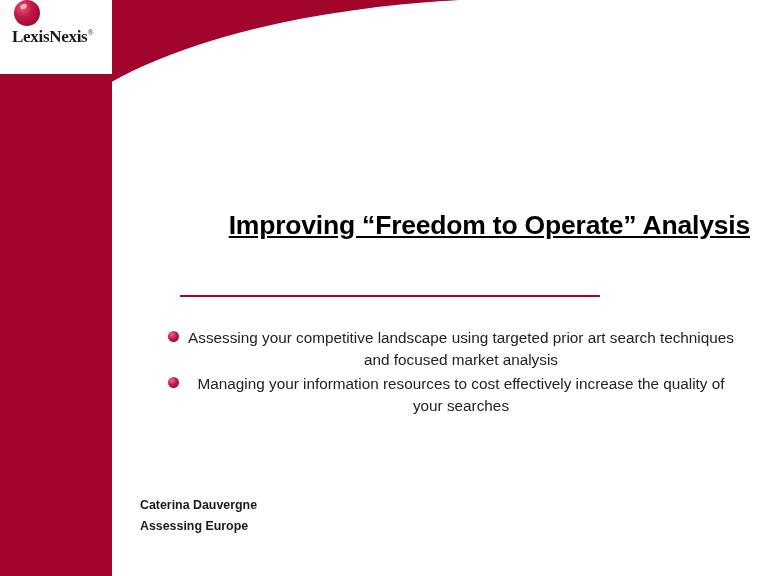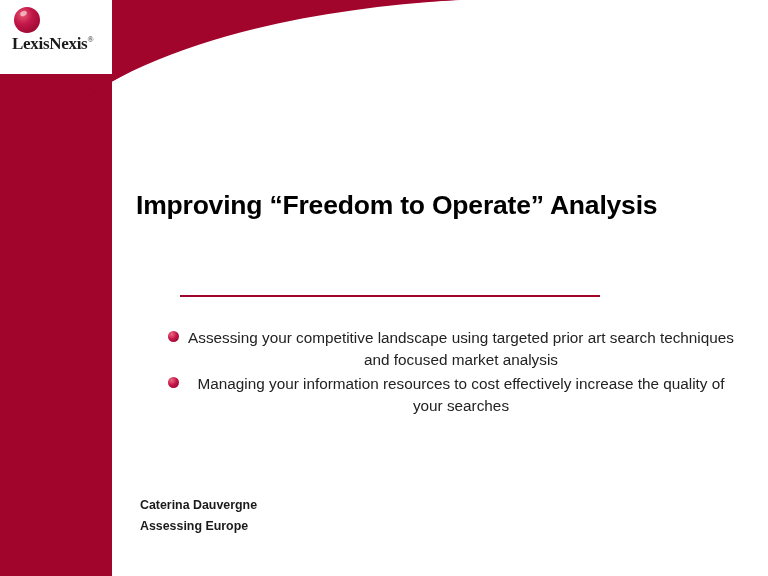--- a/index.html
+++ b/index.html
@@ -45,21 +45,21 @@
     position: absolute;
     left: 0;
     top: 0;
     width: 112px;
     height: 74px;
     background: #ffffff;
   }
   .logo {
     position: absolute;
     left: 10px;
-    top: 7px;
+    top: 0;
     width: 104px;
     height: 56px;
     text-decoration: underline;
   }
   .logo-mark {
     position: absolute;
     left: 4px;
     top: 0px;
     width: 26px;
     height: 26px;
@@ -91,28 +91,29 @@
   .logo-text .reg {
     font-size: 8px;
     vertical-align: super;
     font-weight: normal;
   }
 
   
   .title {
     position: absolute;
     left: 136px;
-    top: 188px;
+    top: 208px;
     width: 614px;
-    text-align: left;
+    text-align: right;
     font-size: 26.5px;
     font-weight: bold;
     line-height: 1.32;
     color: #000000;
     letter-spacing: -0.2px;
+    text-decoration: underline;
   }
   .title-rule {
     position: absolute;
     left: 180px;
     top: 295px;
     width: 420px;
     height: 2px;
     background: #a1052c;
   }
 

